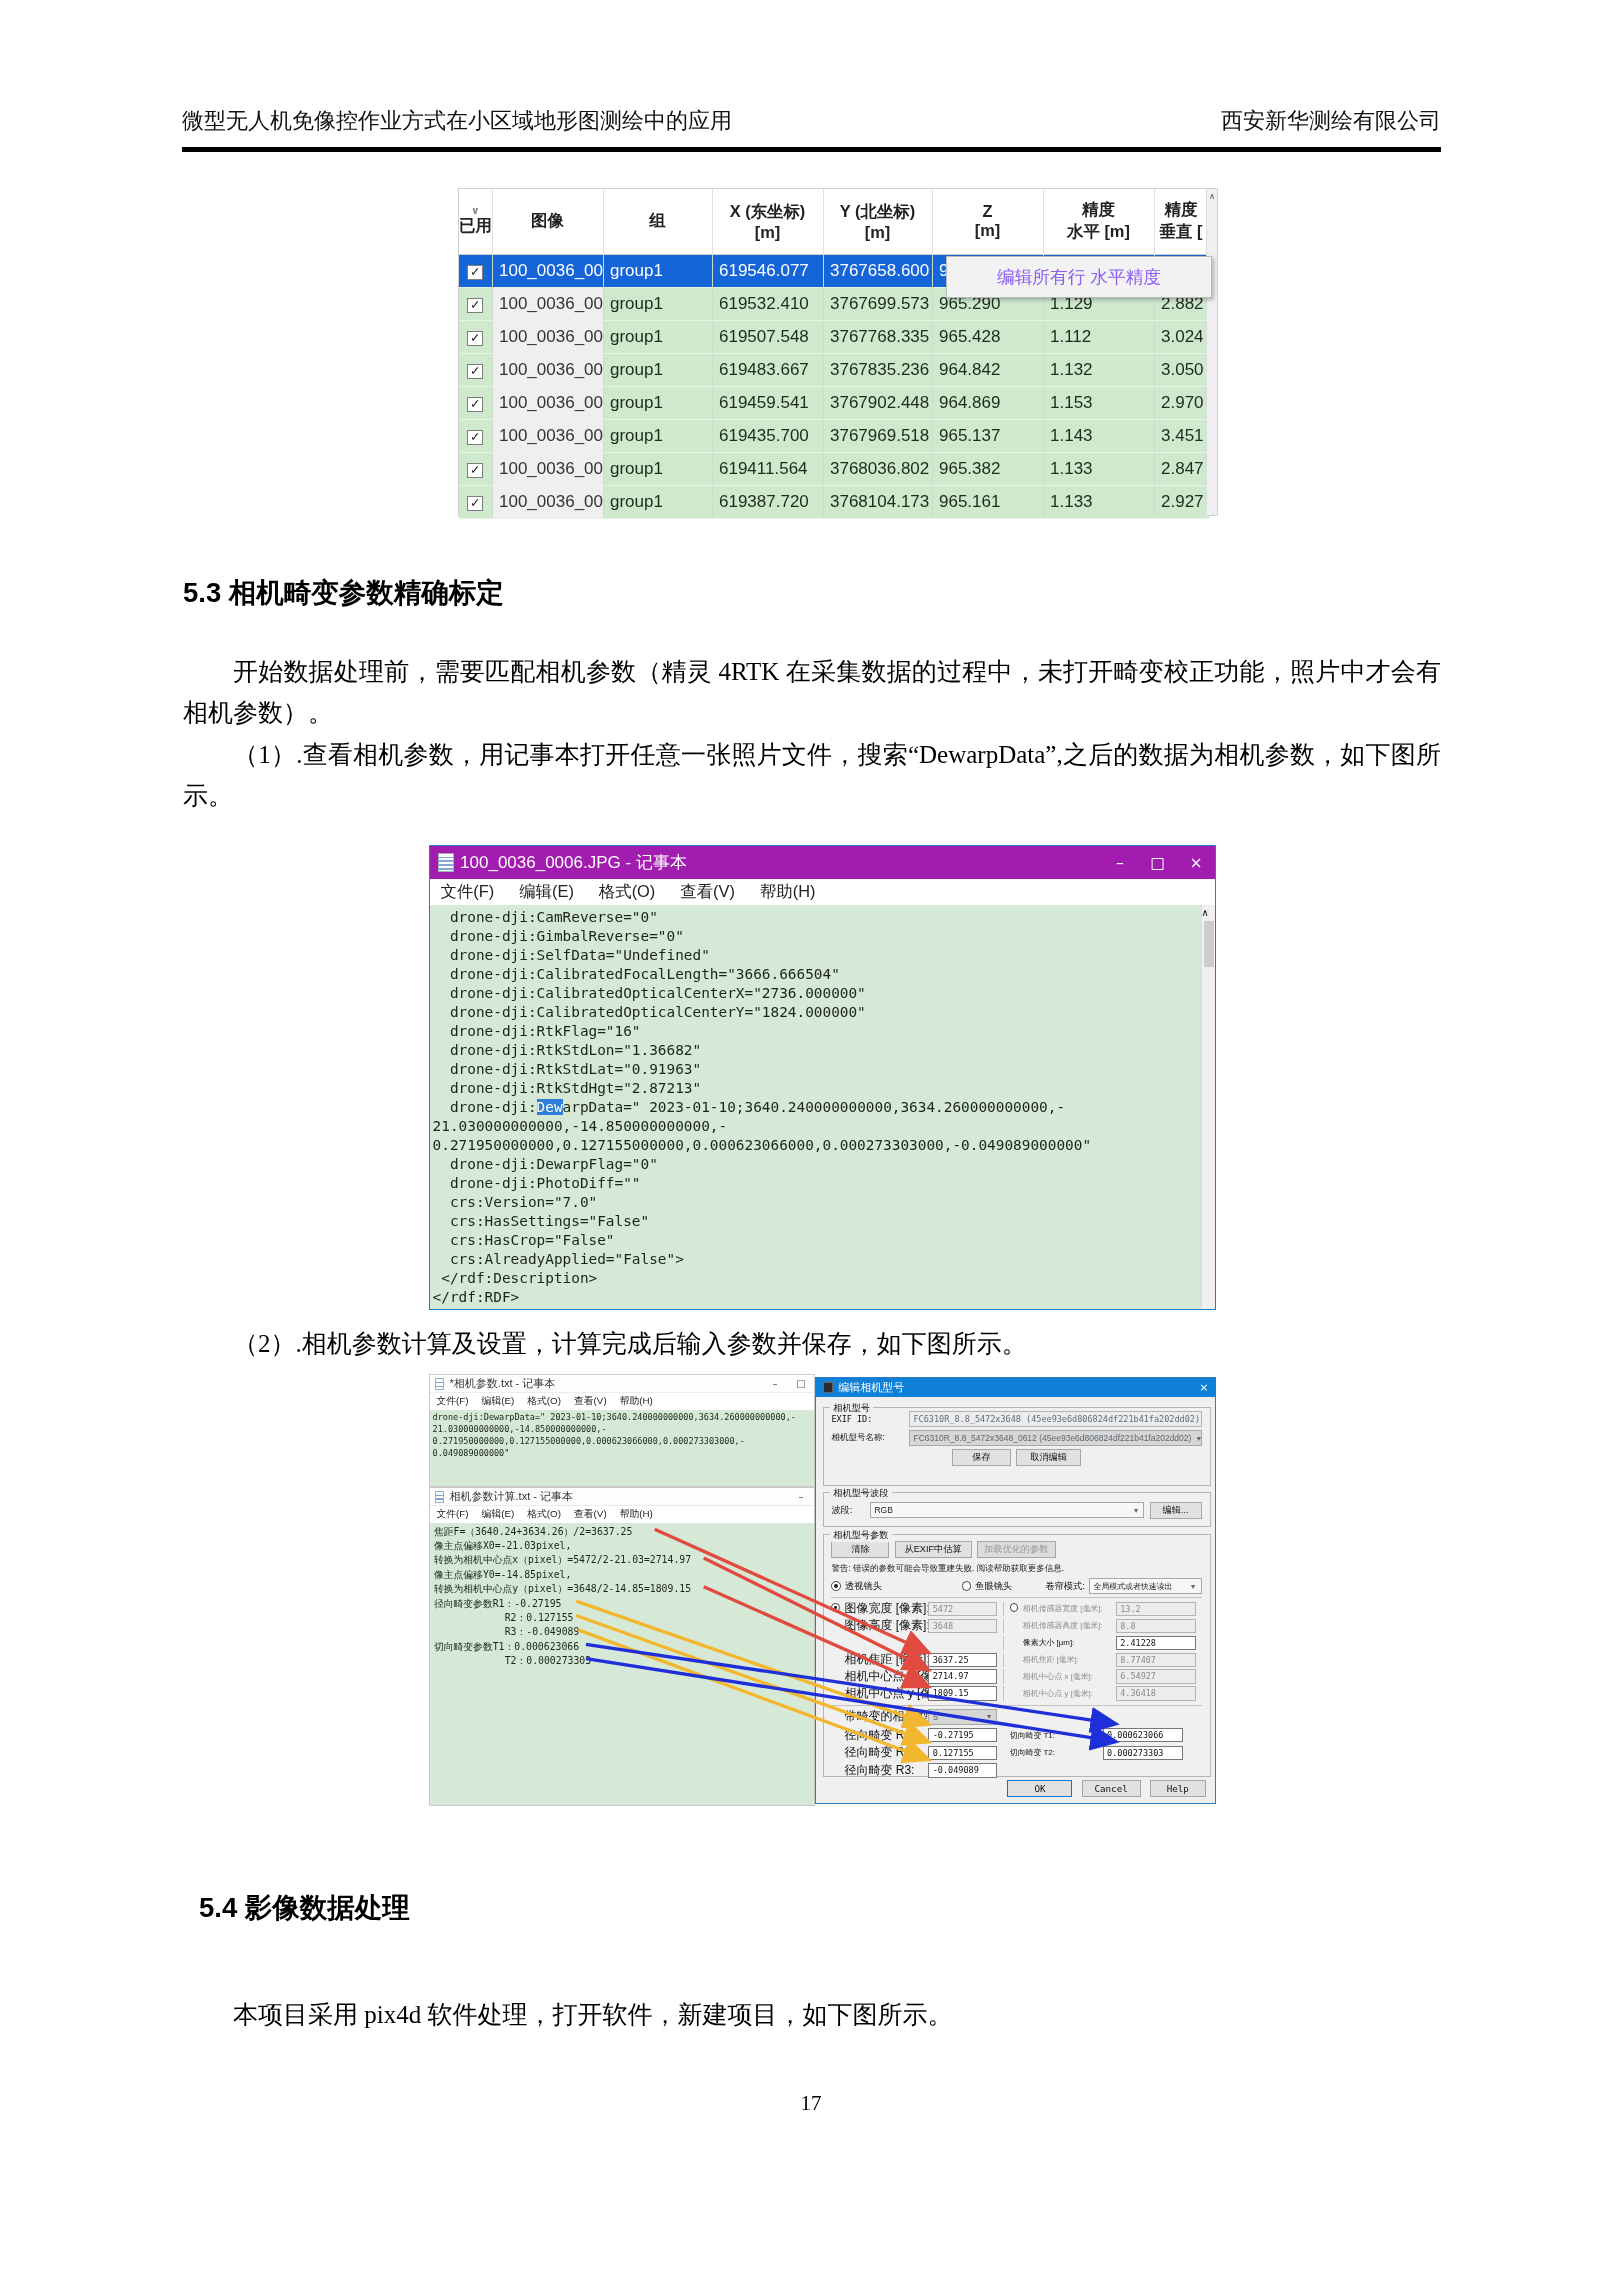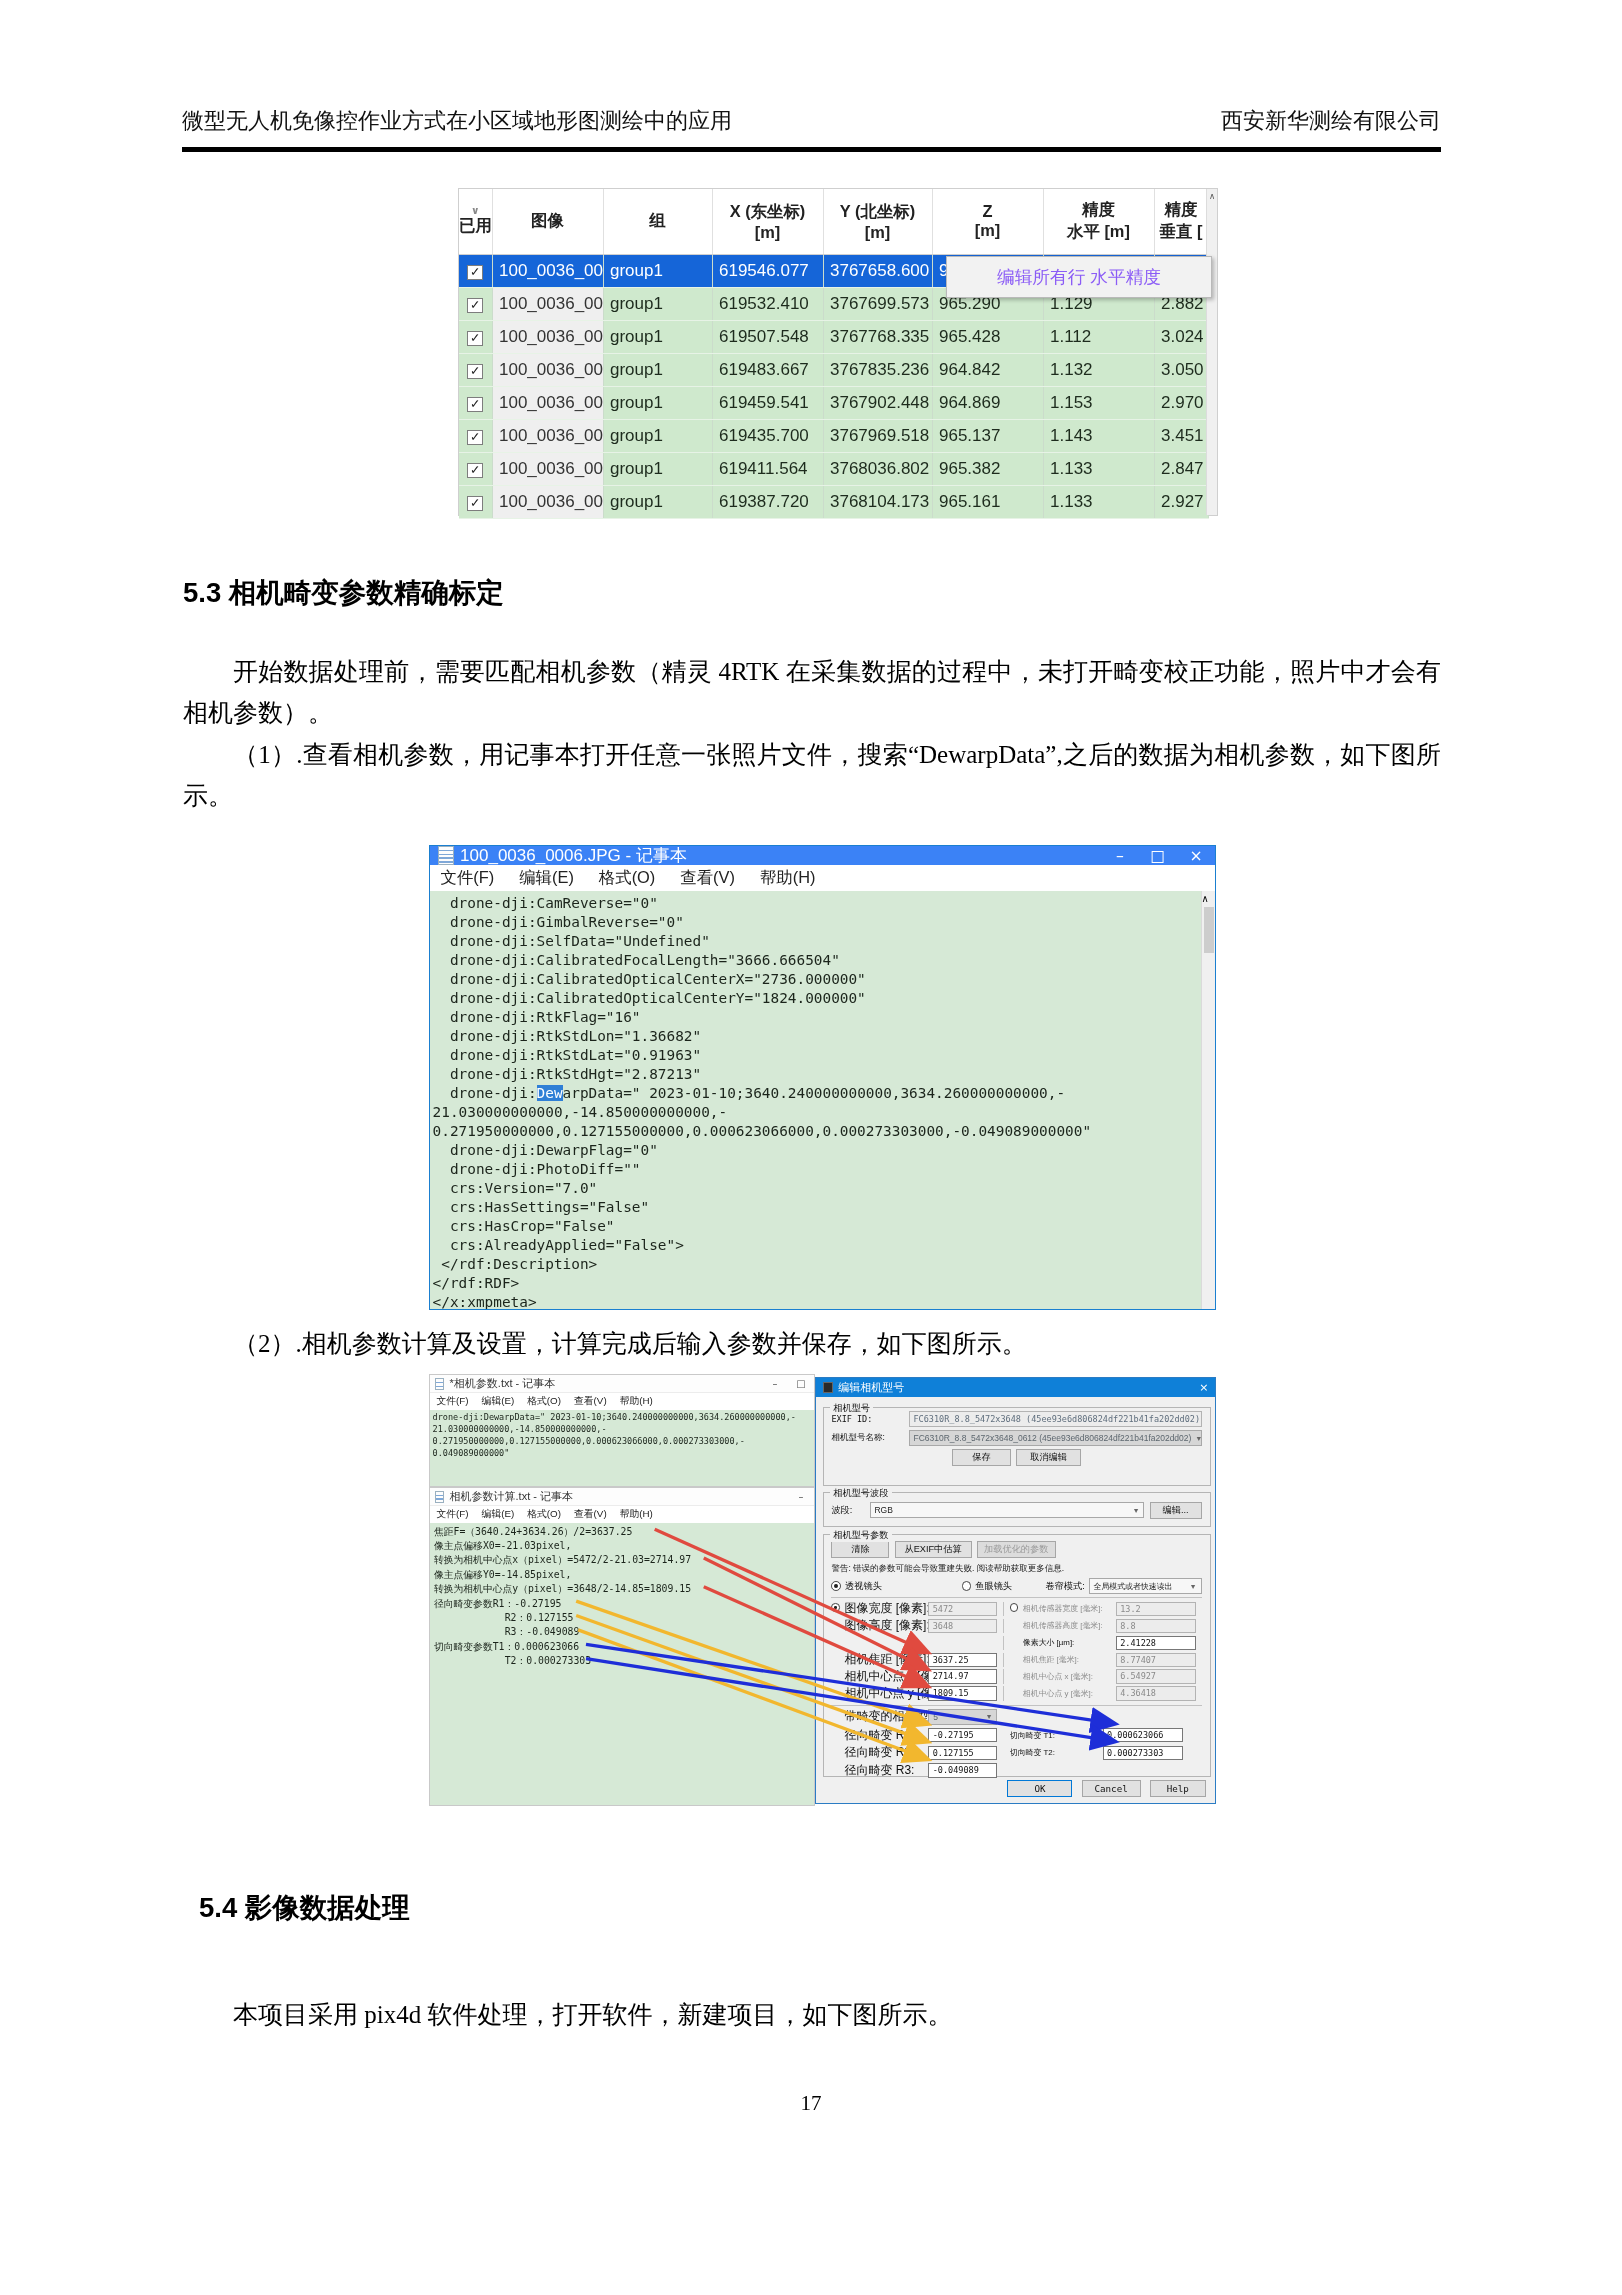--- a/index.html
+++ b/index.html
@@ -50,21 +50,21 @@
 
   
   .np-ico { display:inline-block; width:13px; height:15.7px; background:#fdfdfd; border:0.7px solid #9ab0c0;
             background-image:repeating-linear-gradient(#fdfdfd 0 2.6px,#7fa8d8 2.6px 3.9px); margin-right:6.5px; flex:none; }
   .win-ctl { font-family:"DejaVu Sans",sans-serif; text-align:center; }
 
   
   .fig2 { position:absolute; left:429px; top:845px; width:787px; height:465px;
           border:0.7px solid #1a7fd0; background:#fff;
           font-family:"Liberation Sans","DejaVu Sans",sans-serif; display:flex; flex-direction:column; }
-  .fig2 .tbar { height:19px; background:#3b82f6; color:#fff; display:flex; align-items:center;
+  .fig2 .tbar { height:33px; background:#a21caf; color:#fff; display:flex; align-items:center;
                 padding-left:7.9px; font-size:17px; }
   .fig2 .tbar .np-ico { width:15.7px; height:19.6px; }
   .fig2 .tbar .sp { flex:1; }
   .fig2 .tbar .win-ctl { width:38px; font-size:15.7px; color:#fff; }
   .fig2 .mbar { height:26px; display:flex; align-items:center; gap:25px; padding-left:10.5px;
                 font-size:16.4px; color:#222; background:#fff; }
   .fig2 .body { position:relative; flex:1; background:#d6e9d6; overflow:hidden; }
   .np-text { font-family:"DejaVu Sans Mono",monospace; font-size:14.4px; line-height:19px;
              color:#1b241b; white-space:pre; padding:3.3px 0 0 2.6px; }
   .np-text .sel { background:#2f7fd6; color:#fff; }

